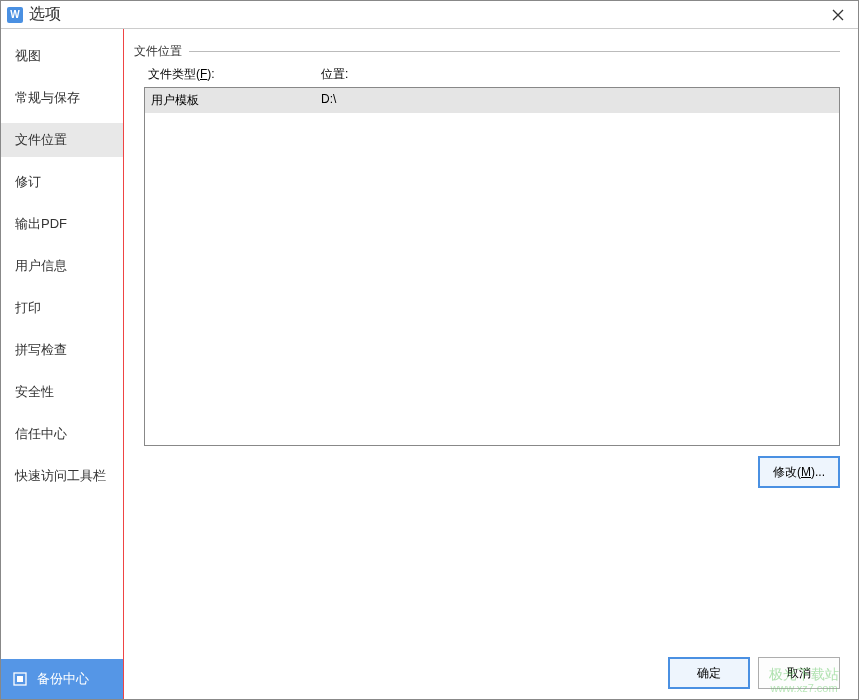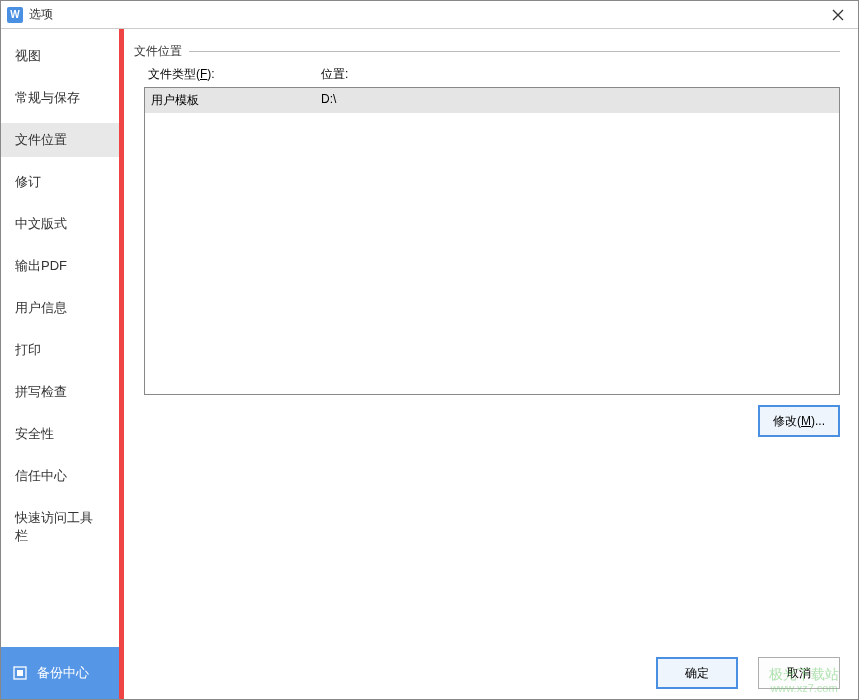--- a/index.html
+++ b/index.html
@@ -37,61 +37,61 @@
       display: flex;
       align-items: center;
       justify-content: center;
       color: #fff;
       font-size: 10px;
       font-weight: bold;
       margin-right: 6px;
       border-radius: 2px;
     }
     .titlebar-title {
-      font-size: 12px;
+      font-size: 16px;
       color: #333;
       flex: 1;
     }
     .titlebar-close {
       width: 28px;
       height: 22px;
       display: flex;
       align-items: center;
       justify-content: center;
       font-size: 16px;
       cursor: pointer;
     }
     .content {
       flex: 1;
       display: flex;
       overflow: hidden;
     }
     .sidebar {
       width: 123px;
-      border-right: 5px solid #ef4444;
+      border-right: 1px solid #ef4444;
       display: flex;
       flex-direction: column;
       background: #fff;
     }
     .sidebar-items {
       flex: 1;
       padding-top: 10px;
     }
     .sidebar-item {
       padding: 8px 14px;
       font-size: 13px;
       color: #333;
       cursor: pointer;
       margin-bottom: 8px;
     }
     .sidebar-item.selected {
       background: #e8e8e8;
     }
     .backup-center {
-      height: 52px;
+      height: 40px;
       background: #5596e6;
       color: #fff;
       display: flex;
       align-items: center;
       padding: 0 10px;
       font-size: 13px;
       cursor: pointer;
     }
     .backup-icon {
       width: 18px;
@@ -136,21 +136,21 @@
       padding-left: 4px;
     }
     .header-type {
       width: 173px;
     }
     .header-location {
       flex: 1;
     }
     .table-area {
       border: 1px solid #888;
-      height: 308px;
+      height: 359px;
       background: #fff;
       overflow: auto;
     }
     .table-row {
       display: flex;
       font-size: 12px;
       padding: 4px 6px;
     }
     .table-row.selected {
       background: #e5e5e5;
@@ -177,21 +177,21 @@
     }
     .btn-modify {
       border: 2px solid #4a90e2;
       background: #eef5fd;
     }
     .footer {
       position: absolute;
       bottom: 10px;
       right: 18px;
       display: flex;
-      gap: 20px;
+      gap: 8px;
     }
     .btn-ok {
       border: 2px solid #4a90e2;
       background: #eef5fd;
     }
     .watermark {
       position: absolute;
       bottom: 6px;
       right: 20px;
       font-size: 14px;
@@ -224,21 +224,20 @@
     </div>
   </div>
 
   <div class="content">
     <div class="sidebar">
       <div class="sidebar-items">
         <div class="sidebar-item">视图</div>
         <div class="sidebar-item">常规与保存</div>
         <div class="sidebar-item selected">文件位置</div>
         <div class="sidebar-item">修订</div>
-        <div class="sidebar-item">中文版式</div>
         <div class="sidebar-item">输出PDF</div>
         <div class="sidebar-item">用户信息</div>
         <div class="sidebar-item">打印</div>
         <div class="sidebar-item">拼写检查</div>
         <div class="sidebar-item">安全性</div>
         <div class="sidebar-item">信任中心</div>
         <div class="sidebar-item">快速访问工具栏</div>
       </div>
       <div class="backup-center">
         <span class="backup-icon">

